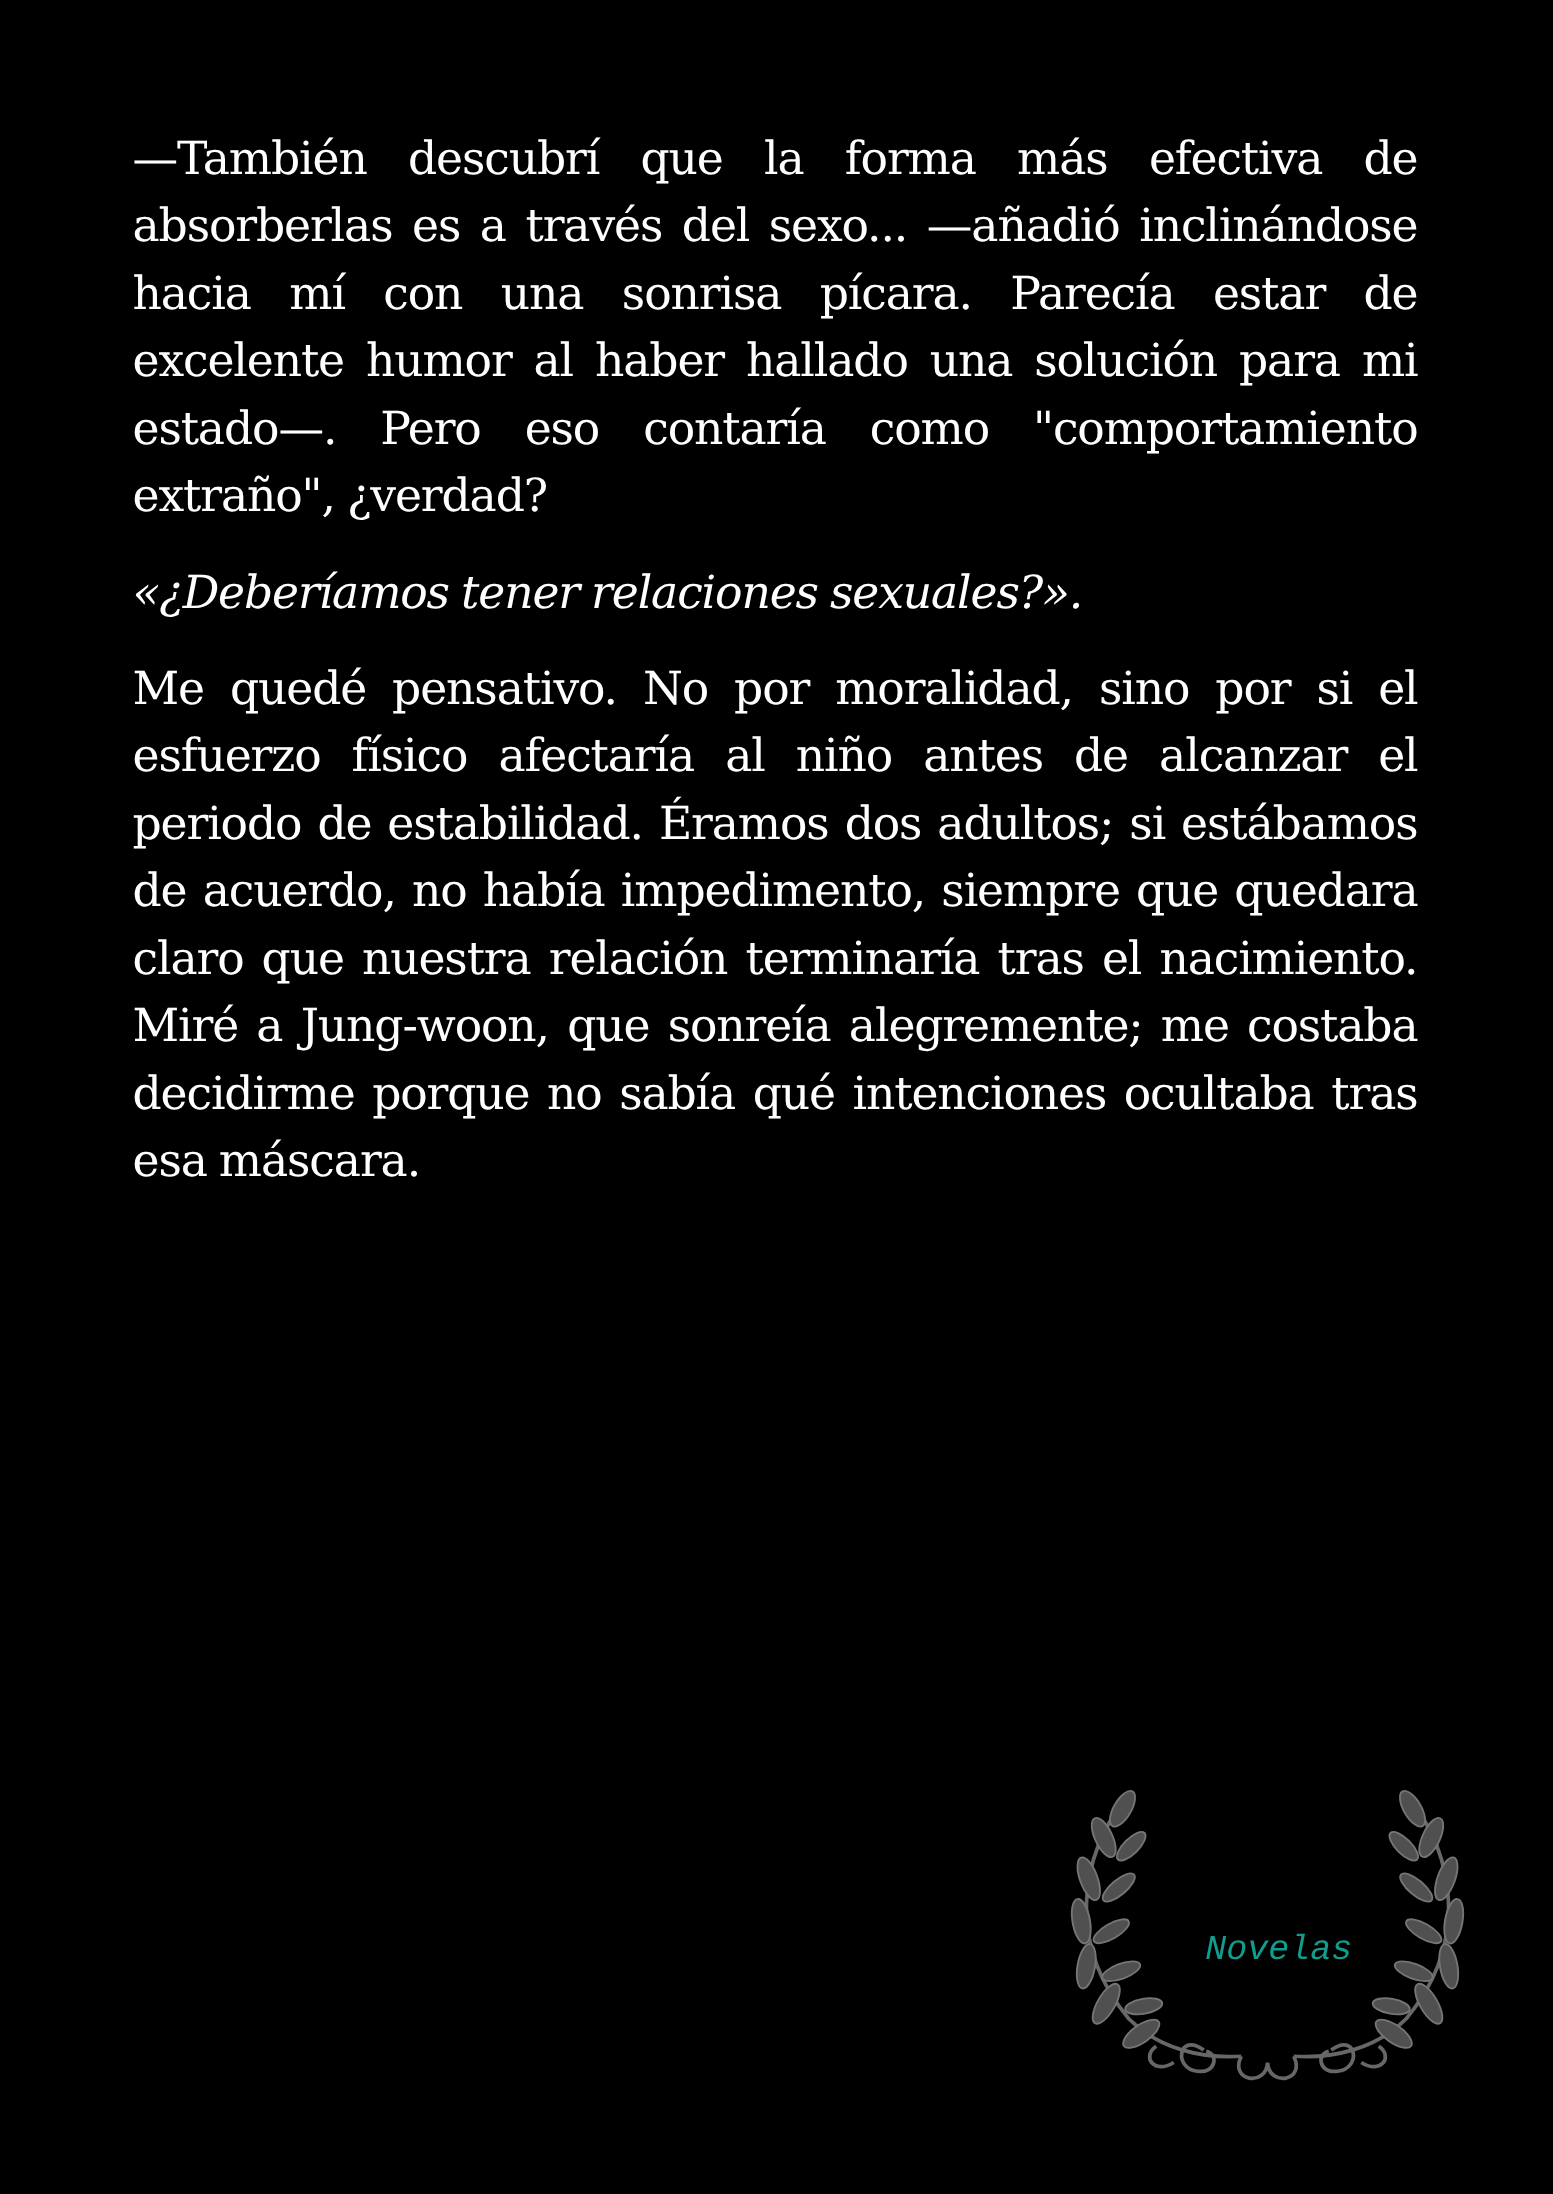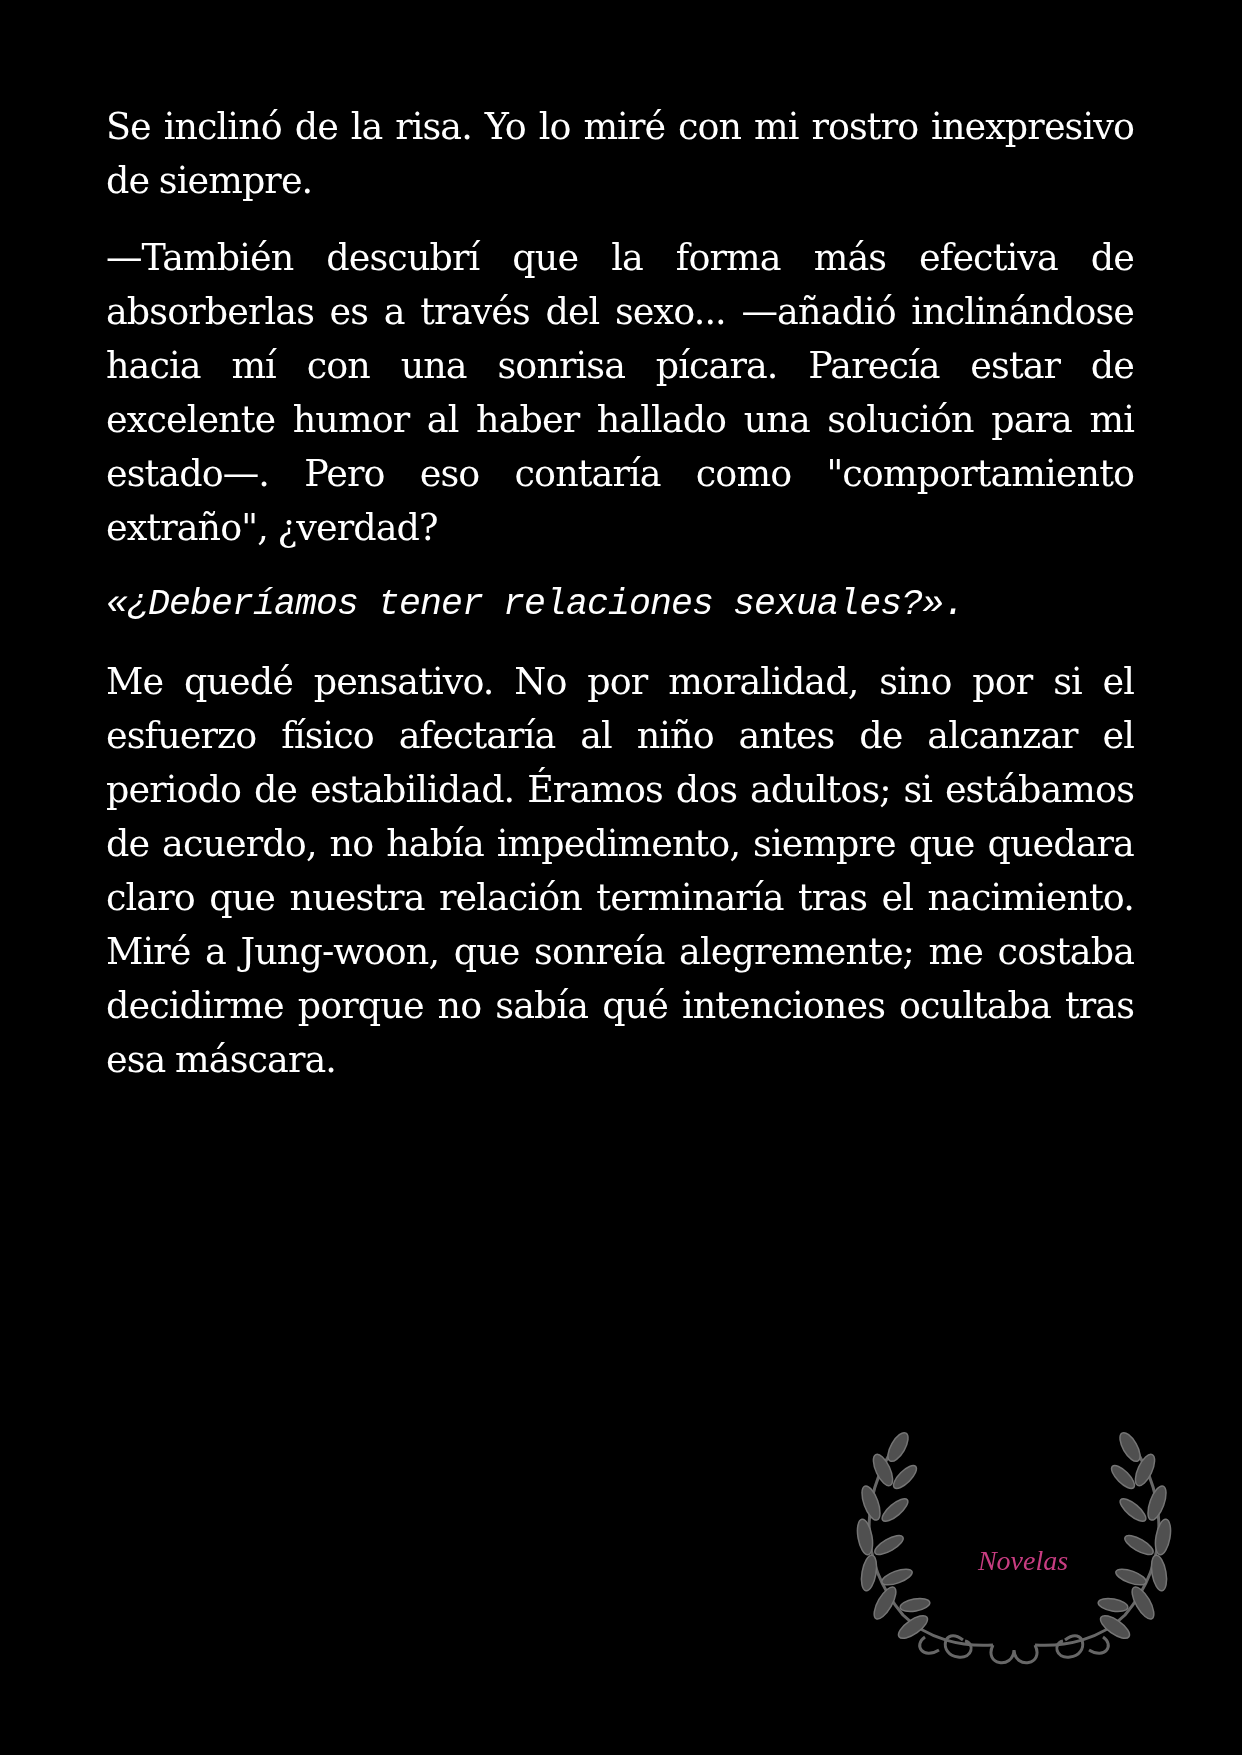--- a/index.html
+++ b/index.html
@@ -26,21 +26,20 @@
       letter-spacing: -0.9px;
       word-spacing: -1px;
     }
     .para {
       margin: 0 0 23px 0;
       text-align: justify;
       text-align-last: left;
     }
     .para.italic {
       font-style: italic;
-      font-family: Liberation Mono, monospace;
     }
     .watermark {
       position: absolute;
       left: 843px;
       top: 1425px;
       width: 342px;
       height: 250px;
       opacity: 0.85;
     }
     .watermark svg {
@@ -58,33 +57,32 @@
       font-size: 66px;
       color: #8a8a8a;
       letter-spacing: -3px;
     }
     .wm-sub {
       position: absolute;
       left: 0;
       width: 100%;
       top: 120px;
       text-align: center;
-      font-family: Liberation Serif, serif;
+      font-family: Liberation Mono, monospace;
       font-style: italic;
       font-size: 28px;
-      color: #ec4899;
+      color: #14b8a6;
       padding-left: 18px;
       box-sizing: border-box;
     }
   </style>
 </head>
 <body>
 
 <div class="page">
-  <p class="para">Se inclinó de la risa. Yo lo miré con mi rostro inexpresivo de siempre.</p>
   <p class="para">—También descubrí que la forma más efectiva de absorberlas es a través del sexo... —añadió inclinándose hacia mí con una sonrisa pícara. Parecía estar de excelente humor al haber hallado una solución para mi estado—. Pero eso contaría como "comportamiento extraño", ¿verdad?</p>
   <p class="para italic">«¿Deberíamos tener relaciones sexuales?».</p>
   <p class="para">Me quedé pensativo. No por moralidad, sino por si el esfuerzo físico afectaría al niño antes de alcanzar el periodo de estabilidad. Éramos dos adultos; si estábamos de acuerdo, no había impedimento, siempre que quedara claro que nuestra relación terminaría tras el nacimiento. Miré a Jung-woon, que sonreía alegremente; me costaba decidirme porque no sabía qué intenciones ocultaba tras esa máscara.</p>
 </div>
 
 <div class="watermark">
   <svg viewBox="0 0 342 250" xmlns="http://www.w3.org/2000/svg">
     <g fill="none" stroke="#7a7a7a" stroke-width="3">
 
       <path d="M60 10 C 20 60, 10 130, 60 190 C 85 215, 120 222, 150 220"></path>

